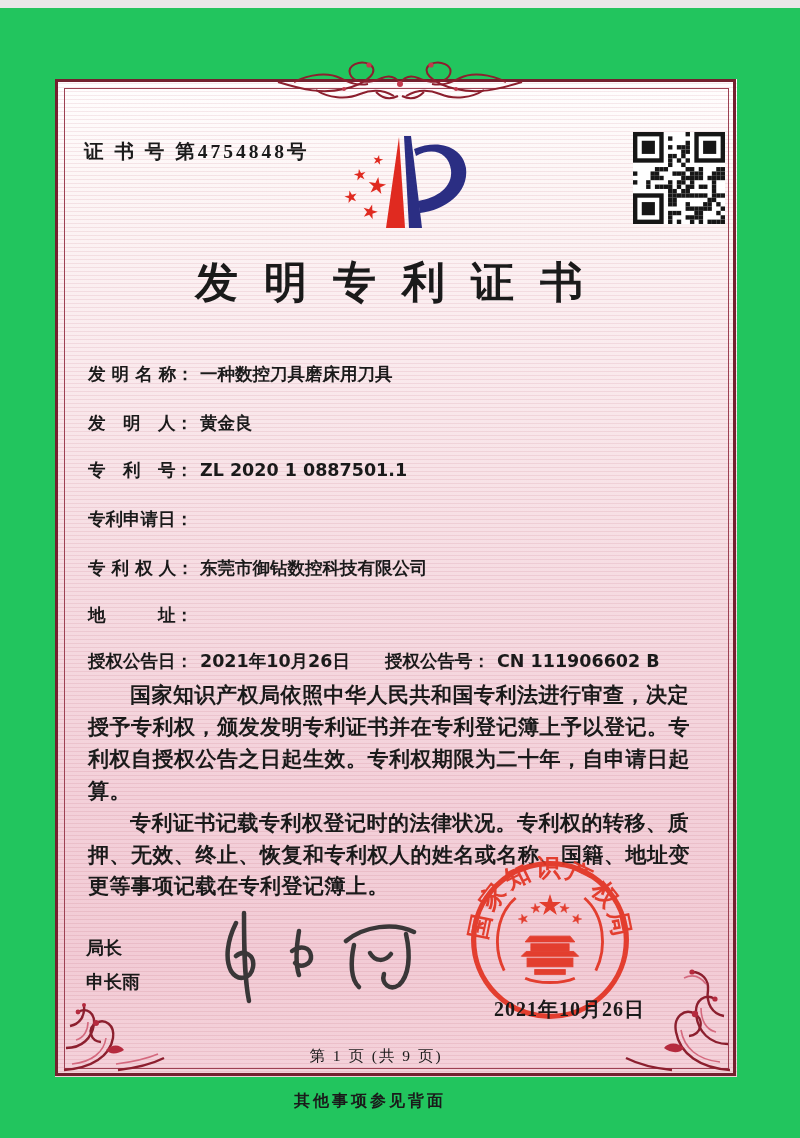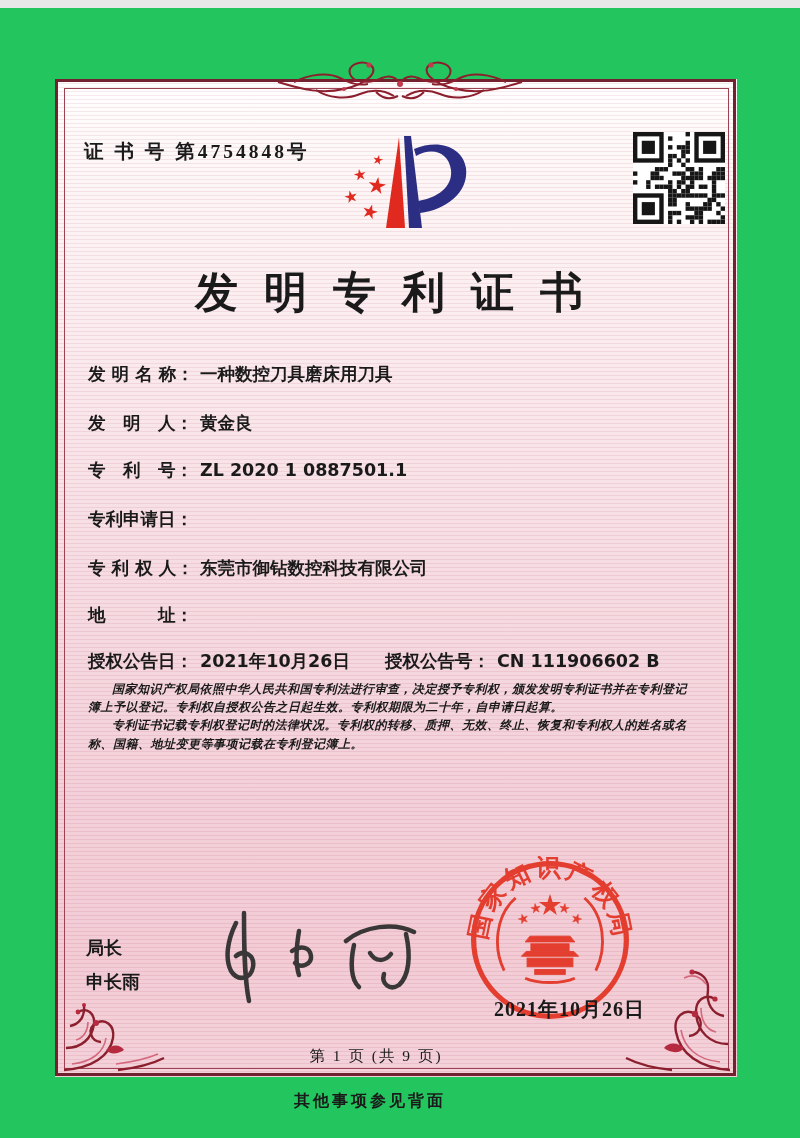--- a/index.html
+++ b/index.html
@@ -8,31 +8,31 @@
   
   .paper{position:absolute;left:55px;top:71px;width:682px;height:998px;
     background:linear-gradient(180deg,#fffefe 0%,#fdf6f6 10%,#faeaed 28%,#f6dce2 50%,#f3d0d9 72%,#f2cbd5 88%,#f4d2da 100%);}
   .paper::after{content:"";position:absolute;inset:0;
     background:repeating-linear-gradient(180deg,rgba(197,112,134,.14) 0 1px,transparent 1px 4px);
     mix-blend-mode:multiply;}
   .frame-outer{position:absolute;left:55px;top:71px;width:675px;height:991px;border:3.5px solid #74212f;}
   .frame-inner{position:absolute;left:64px;top:80px;width:663px;height:979px;border:1px solid #9c4152;}
   .abs{position:absolute;}
   .cert-no{left:84px;top:130px;font-size:19.5px;font-weight:600;letter-spacing:3px;}
-  .title{left:55px;top:256px;width:682px;text-align:center;font-size:43px;font-weight:bold;
+  .title{left:55px;top:246px;width:682px;text-align:center;font-size:43px;font-weight:bold;
          letter-spacing:26px;padding-left:12px;box-sizing:border-box;}
   .row{left:88px;width:612px;display:flex;font-size:17.5px;font-weight:bold;
        font-family:"DejaVu Sans","Liberation Sans",sans-serif;line-height:26px;}
   .row .lab{flex:none;min-width:112px;}
   .row .val{flex:1;}
   .val-address{max-width:472px;}
   .pair2{position:absolute;left:297px;top:0;display:flex;justify-content:center;}
   .pair2 .lab{min-width:112px;}
-  .paras{left:88px;top:672px;width:608px;font-size:12px;line-height:1.52;font-weight:bold;
-         letter-spacing:.5px;font-style:italic;}
+  .paras{left:88px;top:672px;width:608px;font-size:21px;line-height:1.52;font-weight:bold;
+         letter-spacing:.5px;}
   .paras p{margin:0;text-indent:2em;}
   .official{left:86px;font-size:18px;font-weight:bold;font-family:"DejaVu Sans","Liberation Sans",sans-serif;}
   .seal-date{left:494px;top:988px;font-size:20px;font-weight:bold;letter-spacing:1px;z-index:6;}
   .page-num{left:96px;top:1038px;width:560px;text-align:center;font-size:15.5px;letter-spacing:2px;}
   .back-note{left:0;top:1083px;width:740px;text-align:center;font-size:16px;font-weight:bold;letter-spacing:3px;}
   svg{display:block;}
   .seal-svg{opacity:.93;}
 </style>
 </head>
 <body>

